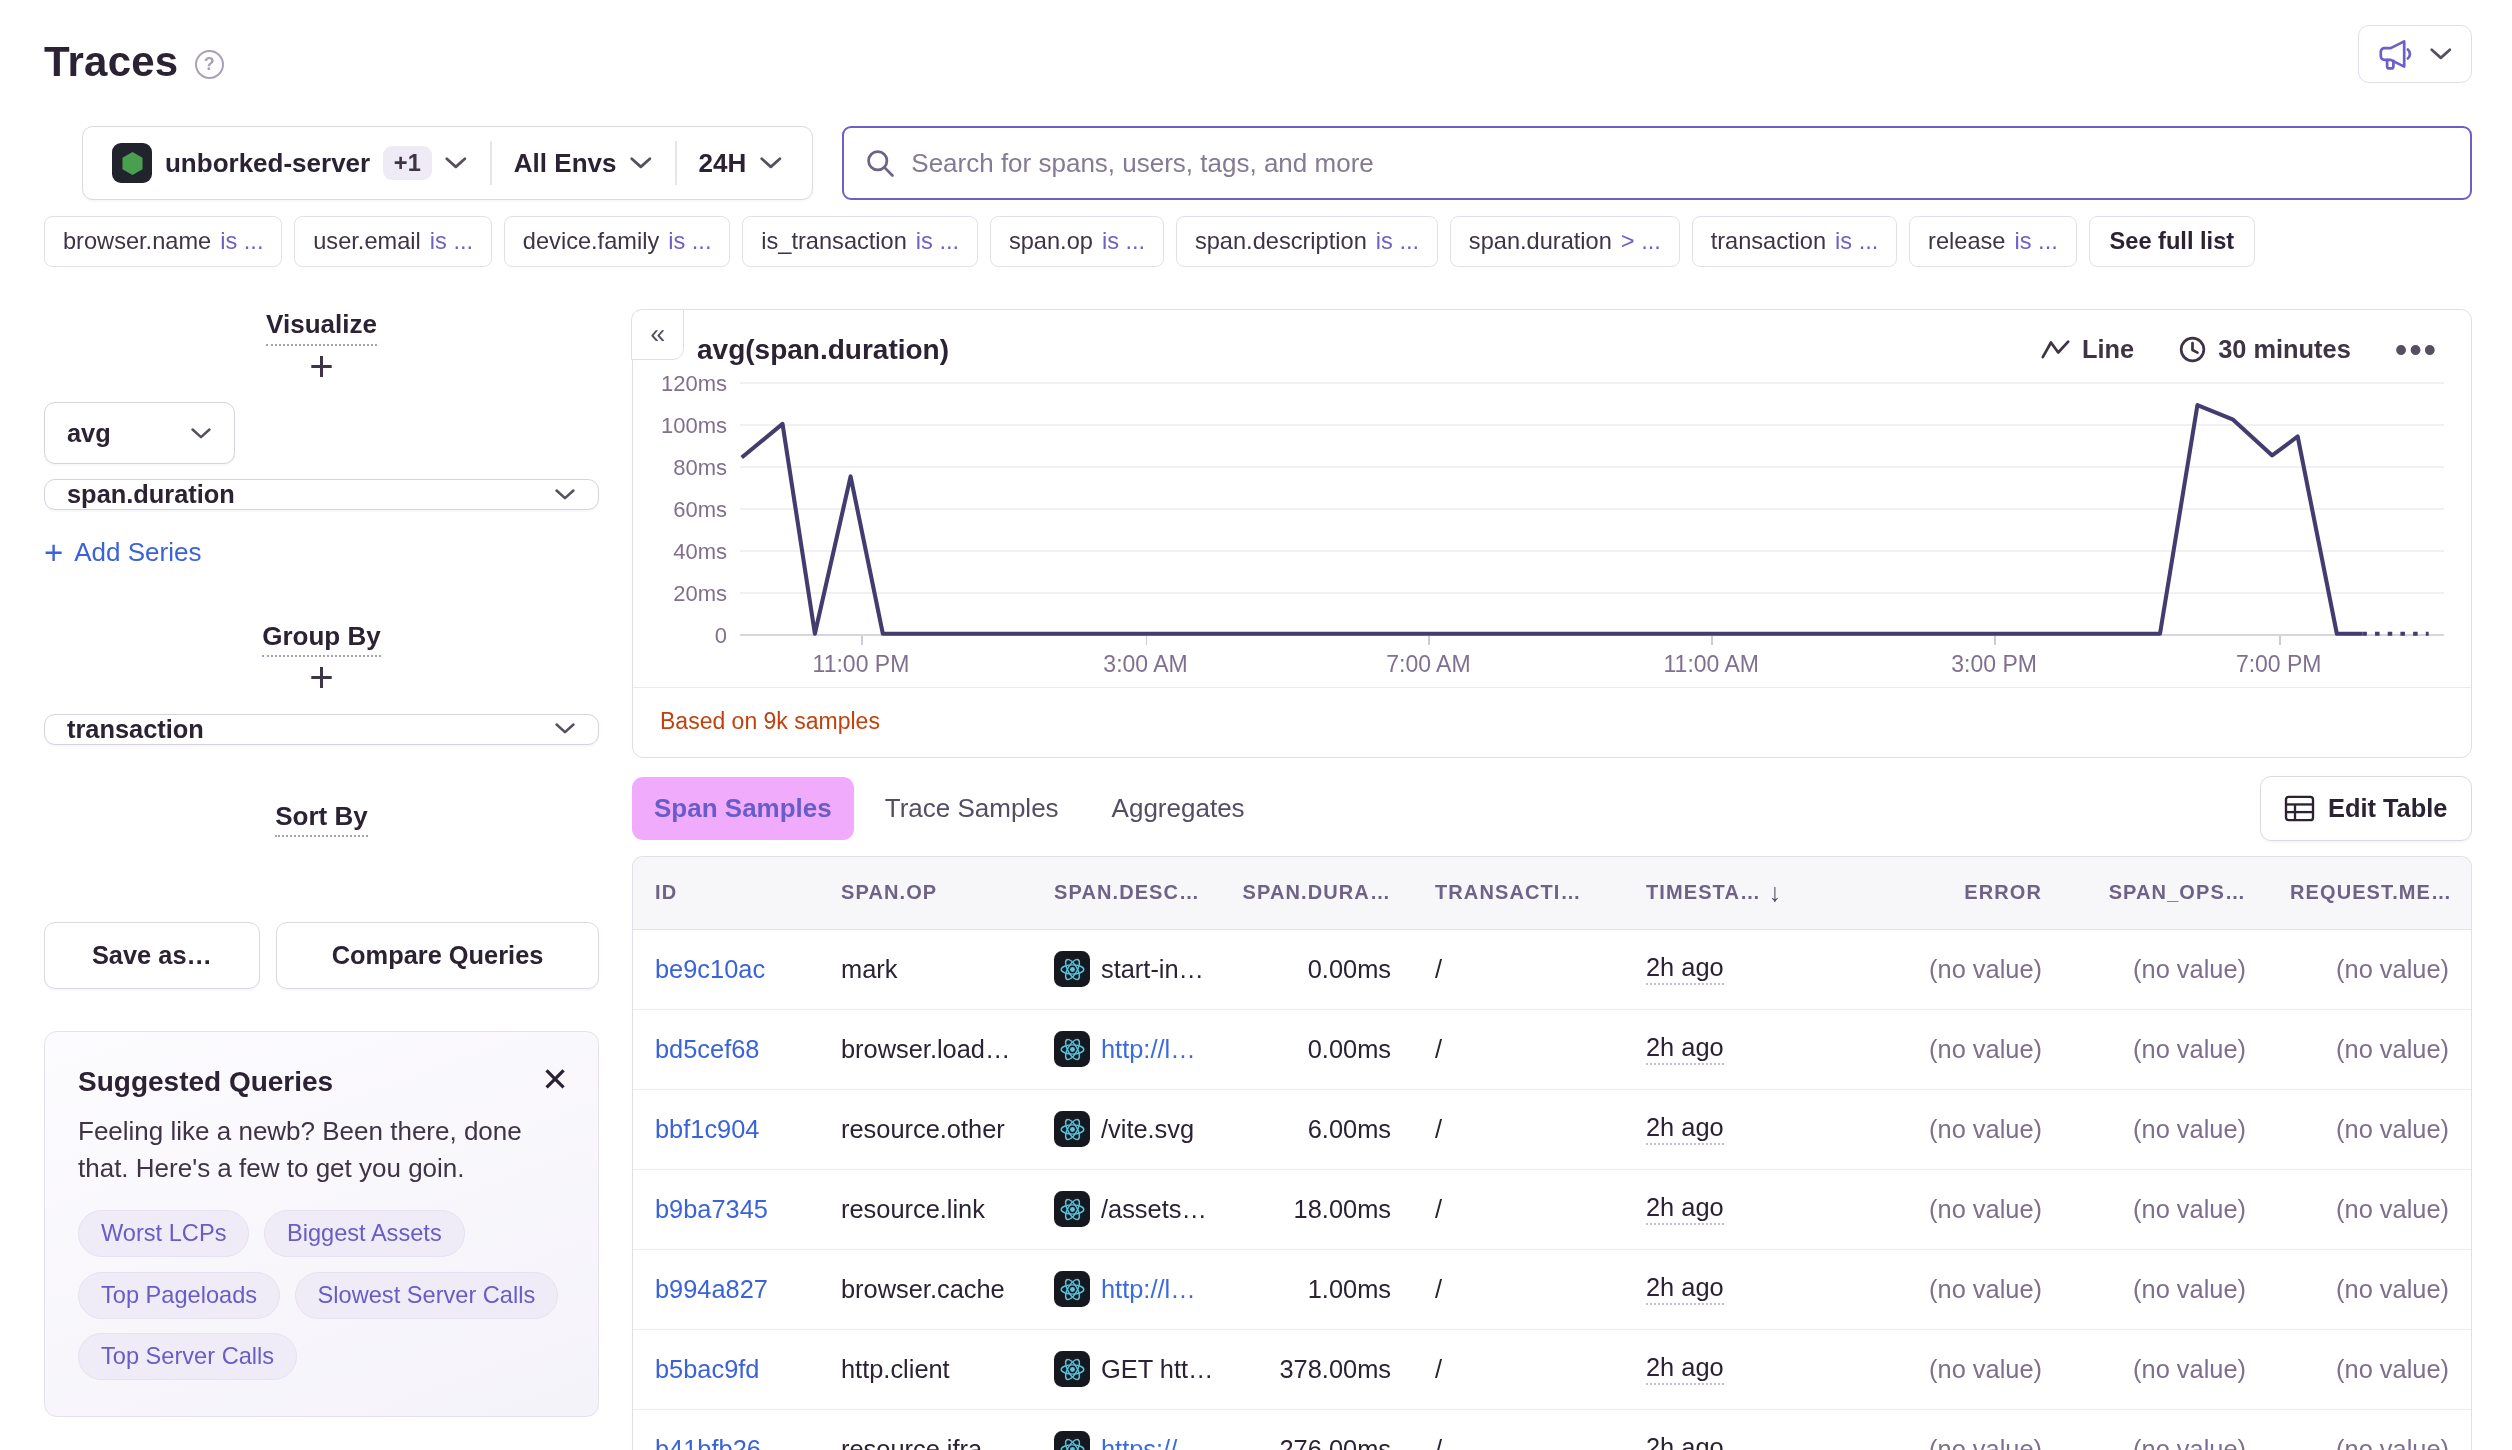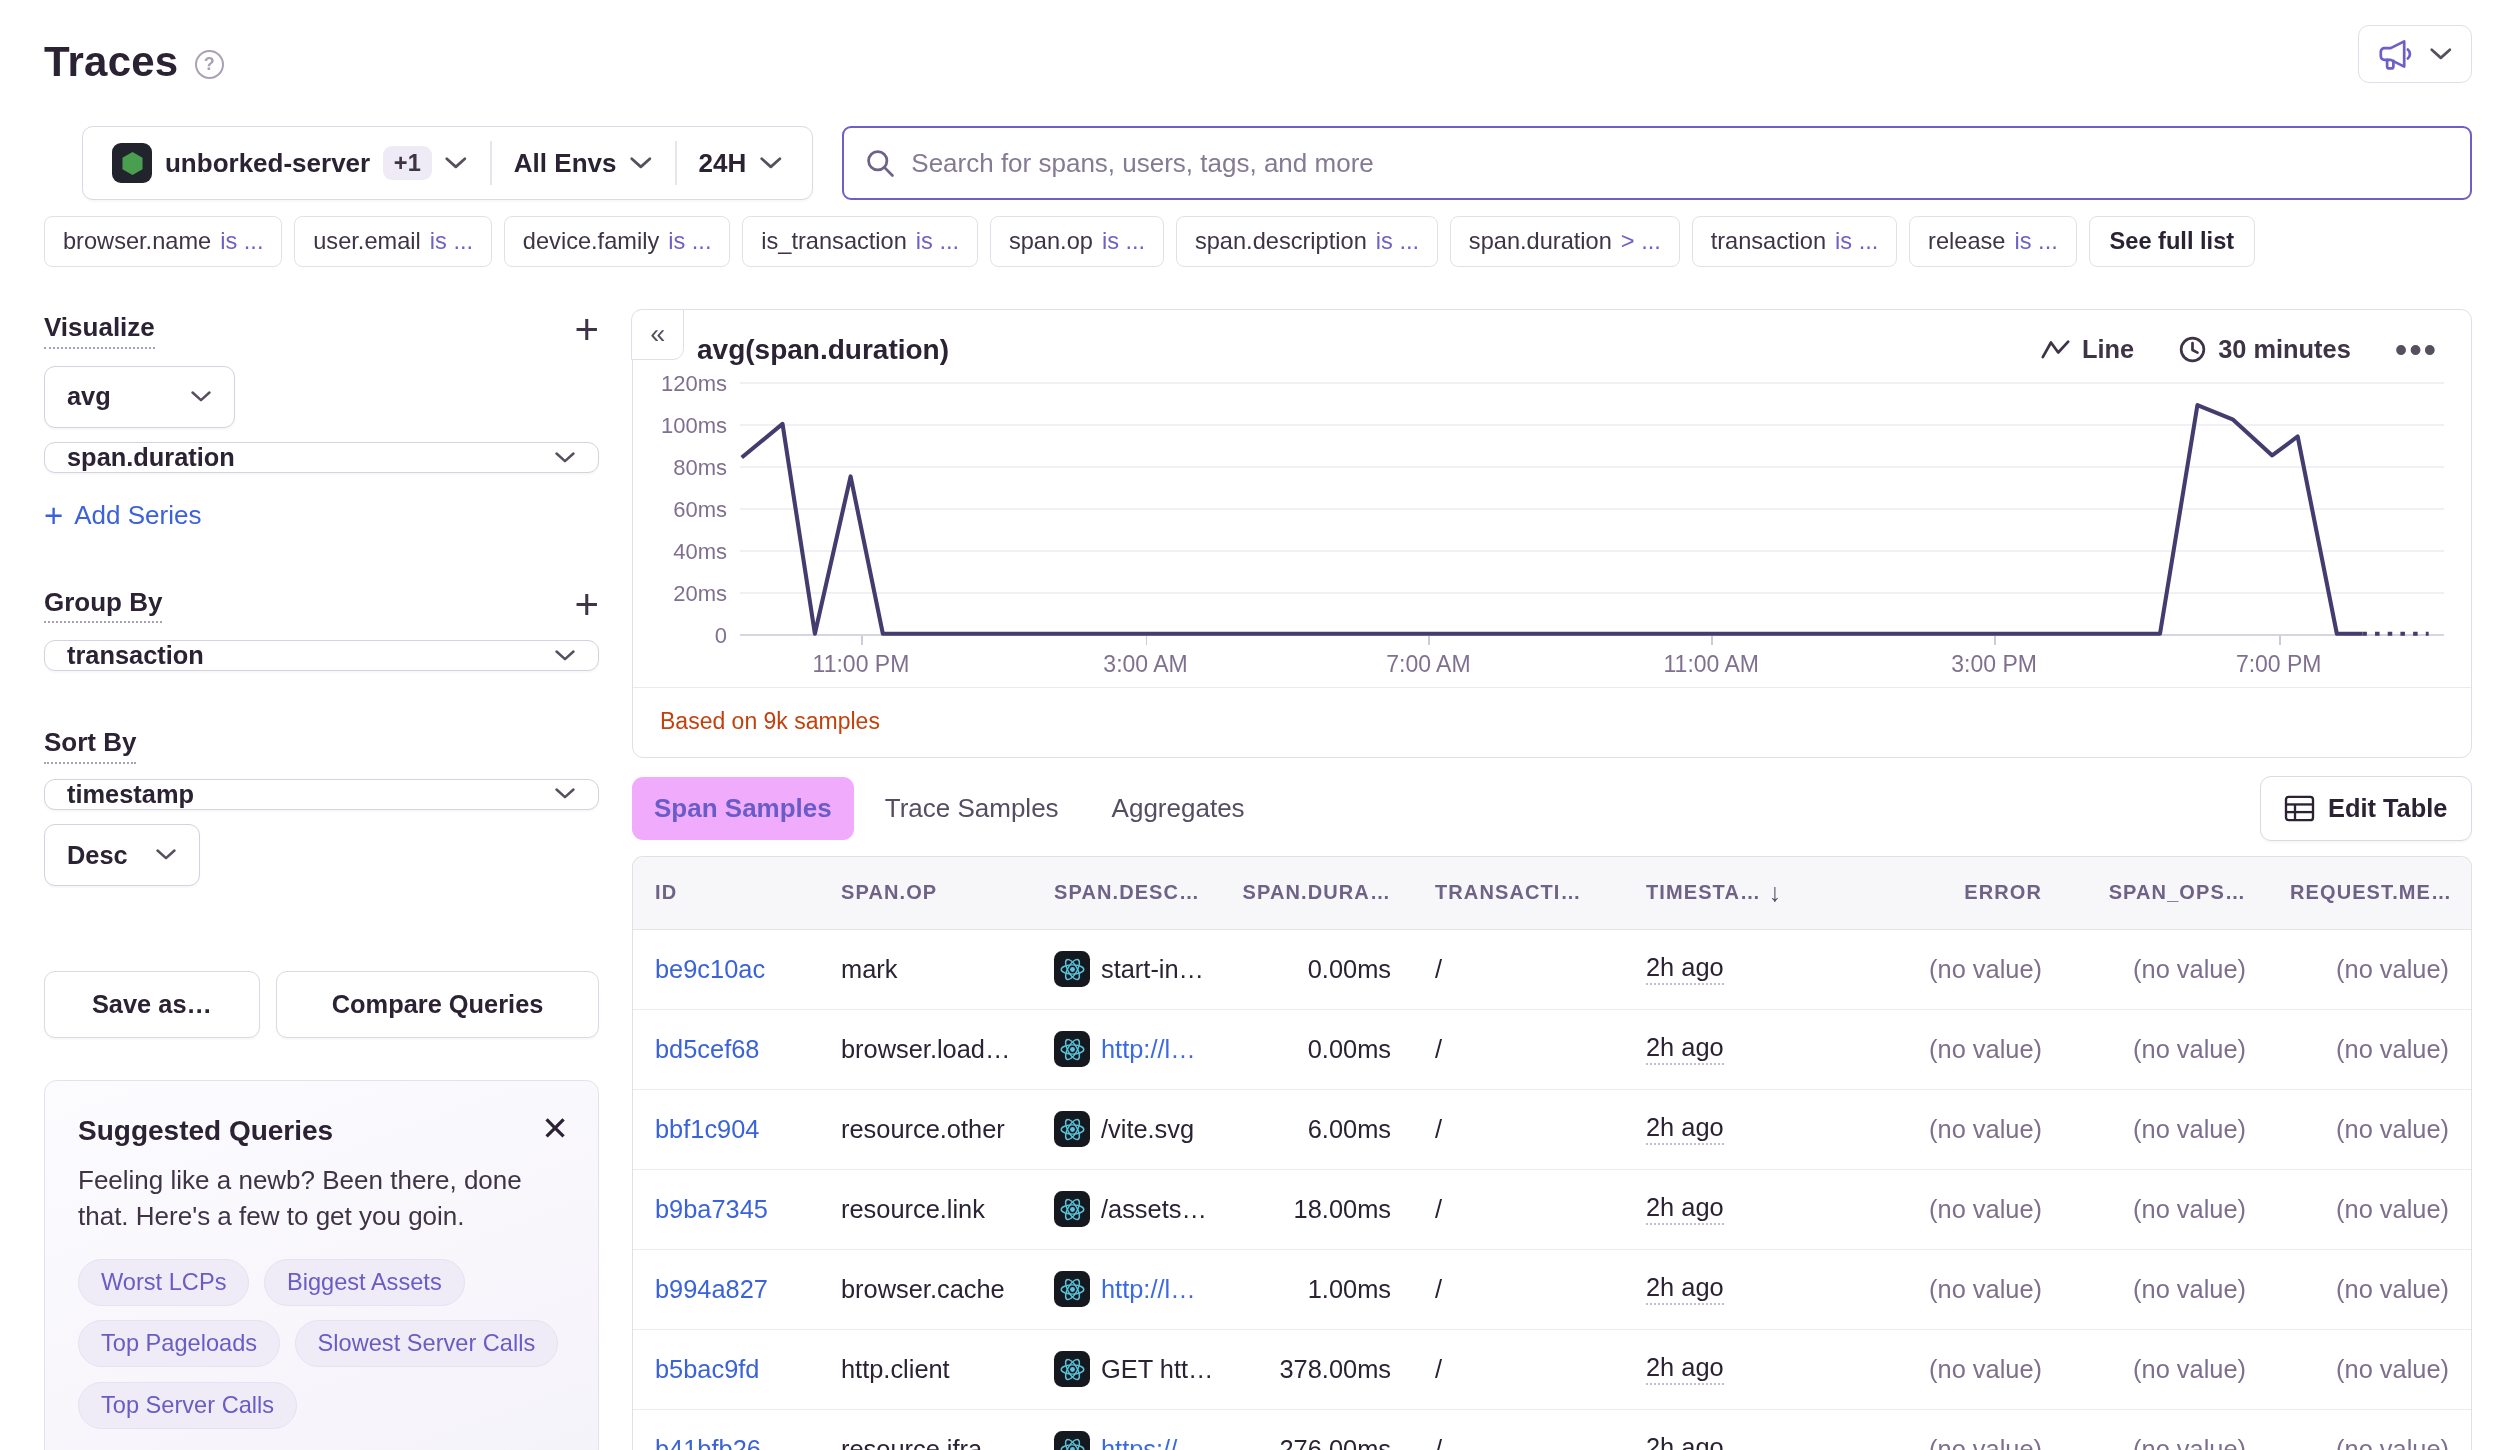--- a/index.html
+++ b/index.html
@@ -38,21 +38,21 @@
   .chip-op { color:#6d61c6; }
   .see-full-list { height:51px; padding:0 20px; border:1.8px solid #e3dfe9; border-radius:8.2px; background:#fff;
     font-size:23.6px; font-weight:700; color:#2b2233; font-family:inherit; cursor:pointer; }
 
   
   .body-grid { display:flex; gap:33px; margin-top:42px; }
   .sidebar { width:555px; flex:0 0 555px; }
   .main-col { flex:1; min-width:0; }
 
   
-  .sec-head { display:flex; justify-content:space-between; align-items:center; }
+  .sec-head { display:flex; justify-content:flex-start; align-items:center;flex-direction:column; }
   .sec-title { font-size:26px; font-weight:700; border-bottom:2.7px dotted #a9a0b5; padding-bottom:3.6px; }
   .plus-btn { font-size:42px; font-weight:300; color:#3e3446; line-height:1; background:none; border:none; cursor:pointer; }
   .select { display:flex; align-items:center; justify-content:space-between; gap:11px; height:62px;
     border:1.8px solid #d6d1de; border-radius:11px; background:#fff; padding:0 22px; font-size:25.4px; font-weight:600;
     cursor:pointer; box-shadow:0 1.8px 1.8px rgba(43,34,51,.03); }
   .sel-row { display:flex; gap:14.5px; margin-top:14.5px;flex-direction:column; }
   .add-series { display:flex; align-items:center; gap:11px; margin-top:23.6px; color:#3b62d9; font-size:26px;
     font-weight:500; background:none; border:none; font-family:inherit; cursor:pointer; }
   .add-series .plus { font-size:33px; font-weight:300; }
   .mt-groupby { margin-top:49px; }
@@ -266,34 +266,20 @@
           <span>transaction</span>
           <svg width="22" height="13.6" viewBox="0 0 26 16" fill="none" stroke="#564f5e" stroke-width="3" stroke-linecap="round" stroke-linejoin="round">
               <polyline points="3,3 13,12 23,3"></polyline>
             </svg>
         </div>
       </div>
 
       <div class="sec-head mt-sortby">
         <span class="sec-title">Sort By</span>
       </div>
-      <div class="sel-row">
-        <div class="select" style="flex:1">
-          <span>timestamp</span>
-          <svg width="22" height="13.6" viewBox="0 0 26 16" fill="none" stroke="#564f5e" stroke-width="3" stroke-linecap="round" stroke-linejoin="round">
-              <polyline points="3,3 13,12 23,3"></polyline>
-            </svg>
-        </div>
-        <div class="select" style="width:156px">
-          <span>Desc</span>
-          <svg width="22" height="13.6" viewBox="0 0 26 16" fill="none" stroke="#564f5e" stroke-width="3" stroke-linecap="round" stroke-linejoin="round">
-              <polyline points="3,3 13,12 23,3"></polyline>
-            </svg>
-        </div>
-      </div>
 
       <div class="btns-row">
         <button class="side-btn save-as">Save as…</button>
         <button class="side-btn compare">Compare Queries</button>
       </div>
 
       <div class="suggested">
         <div class="suggested-title">Suggested Queries</div>
         <button class="suggested-close">✕</button>
         <div class="suggested-desc">Feeling like a newb? Been there, done that. Here's a few to get you goin.</div>

